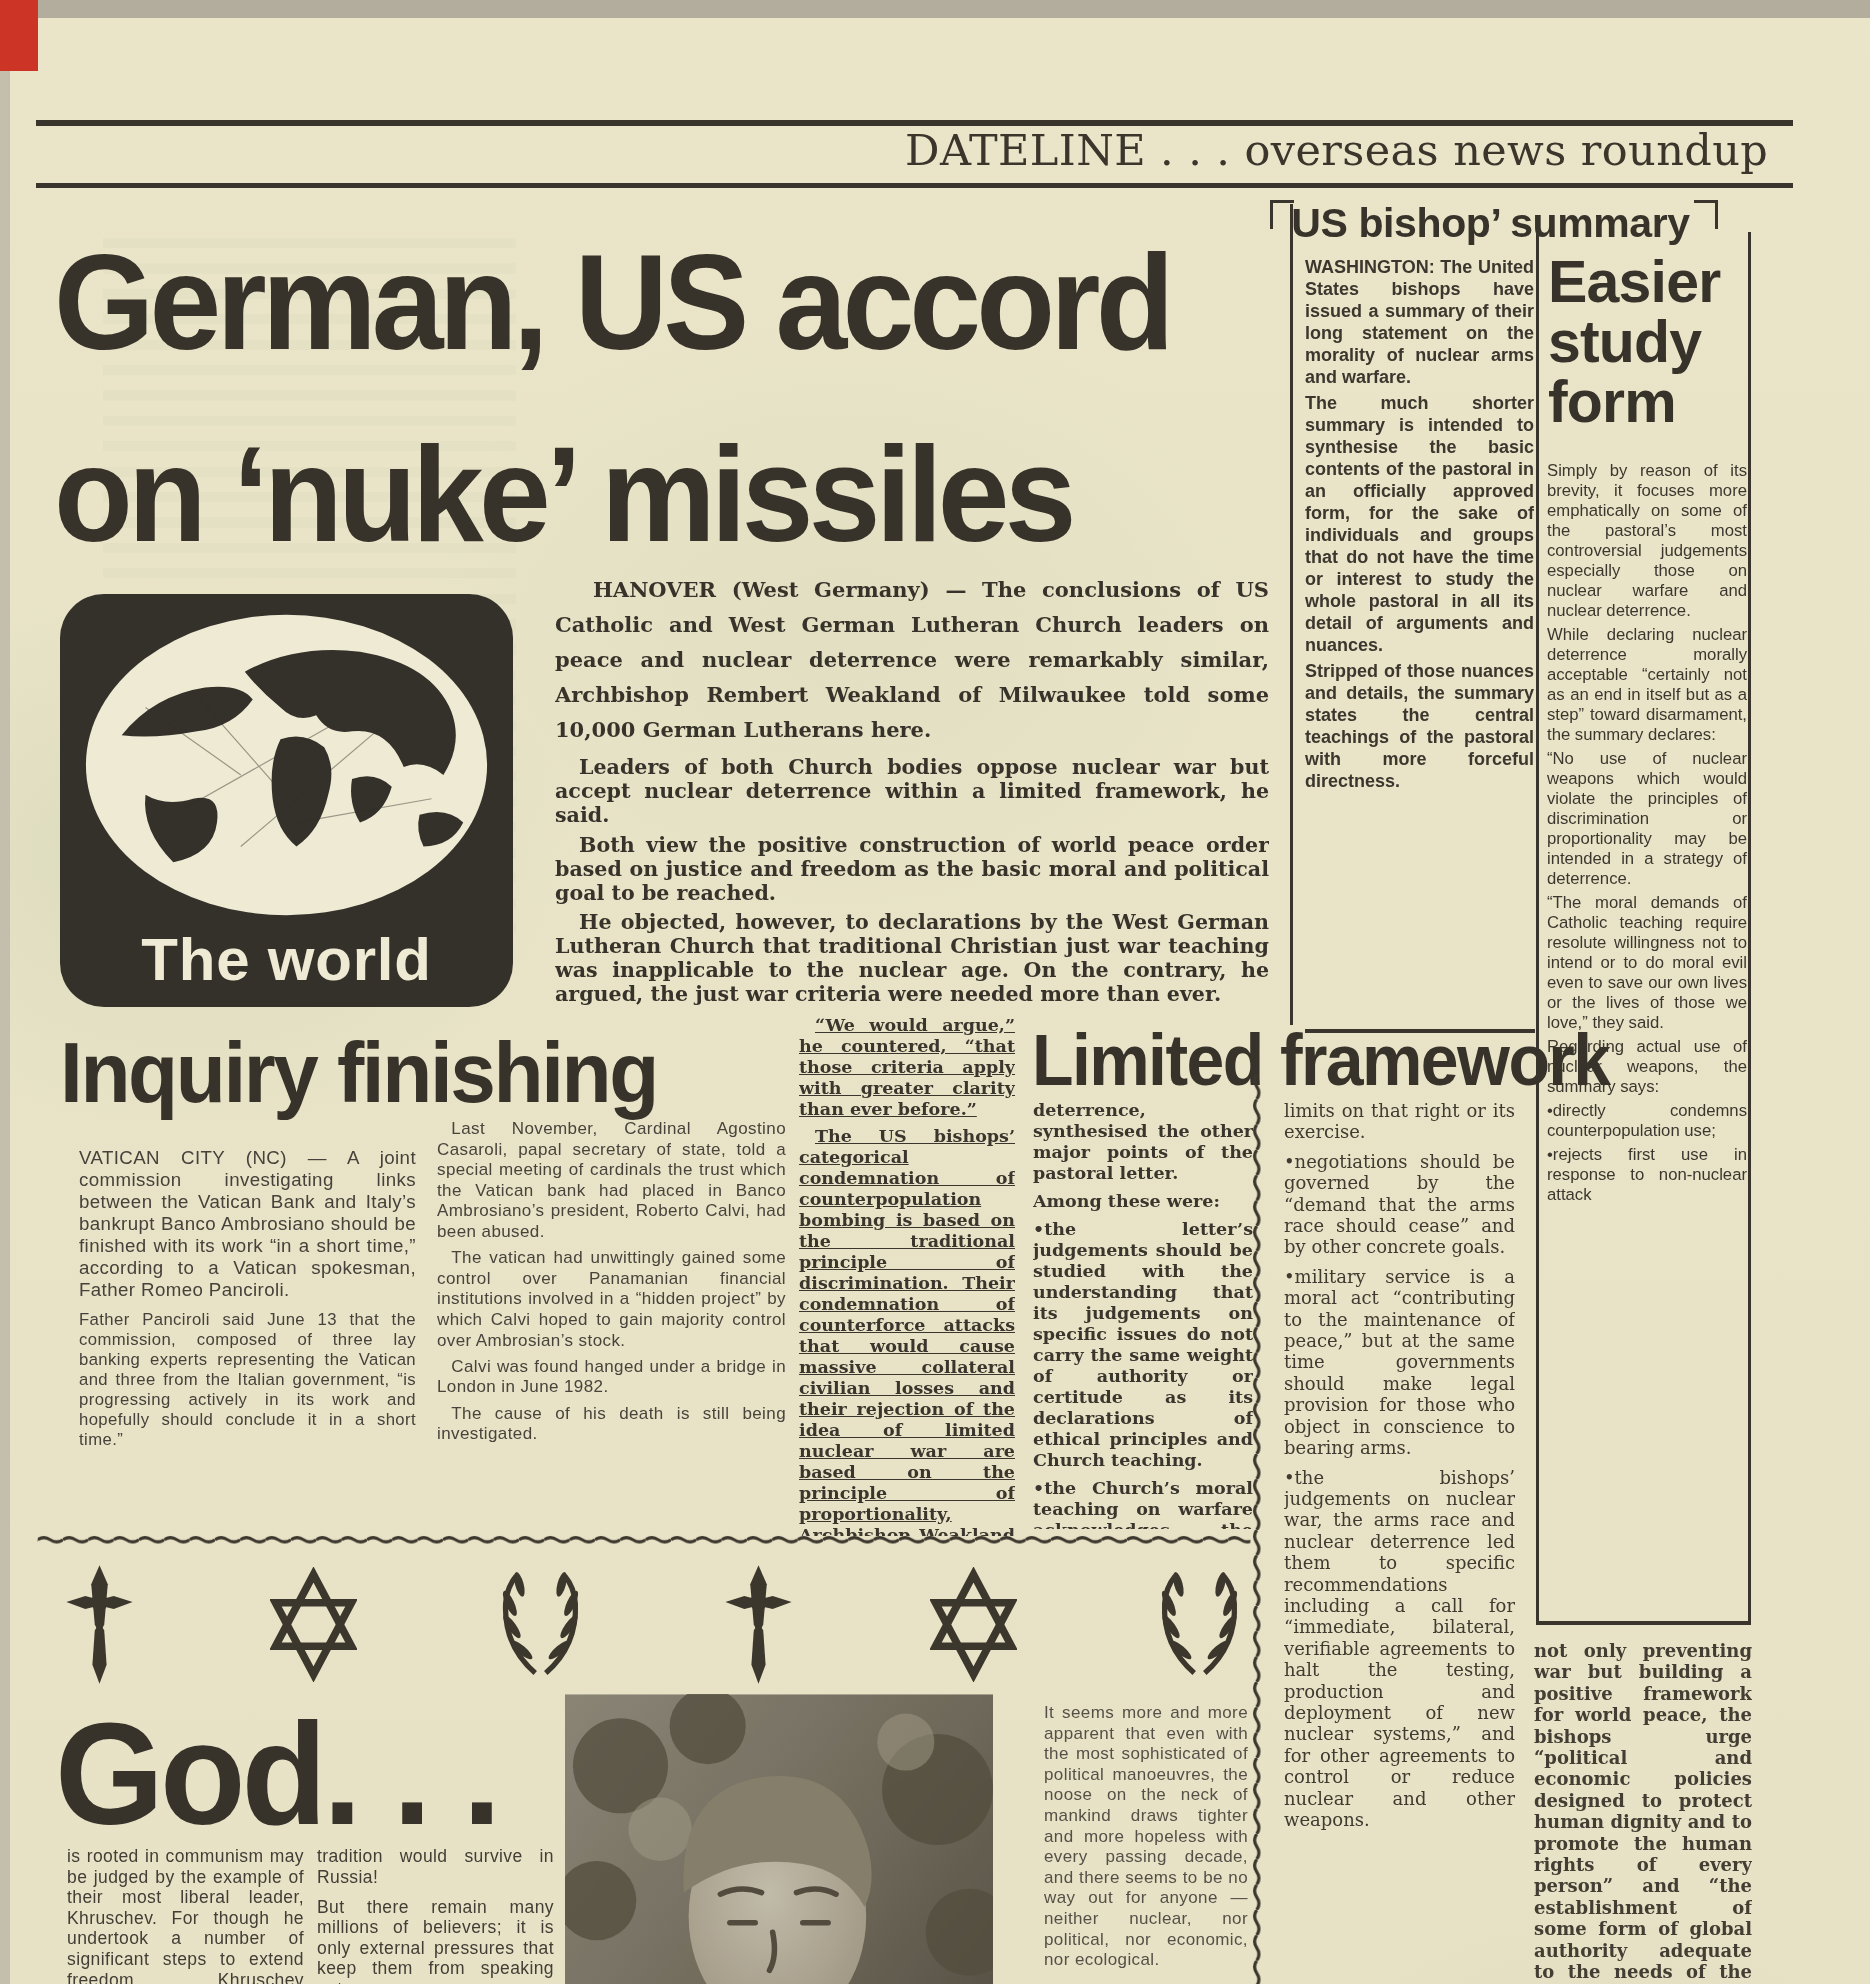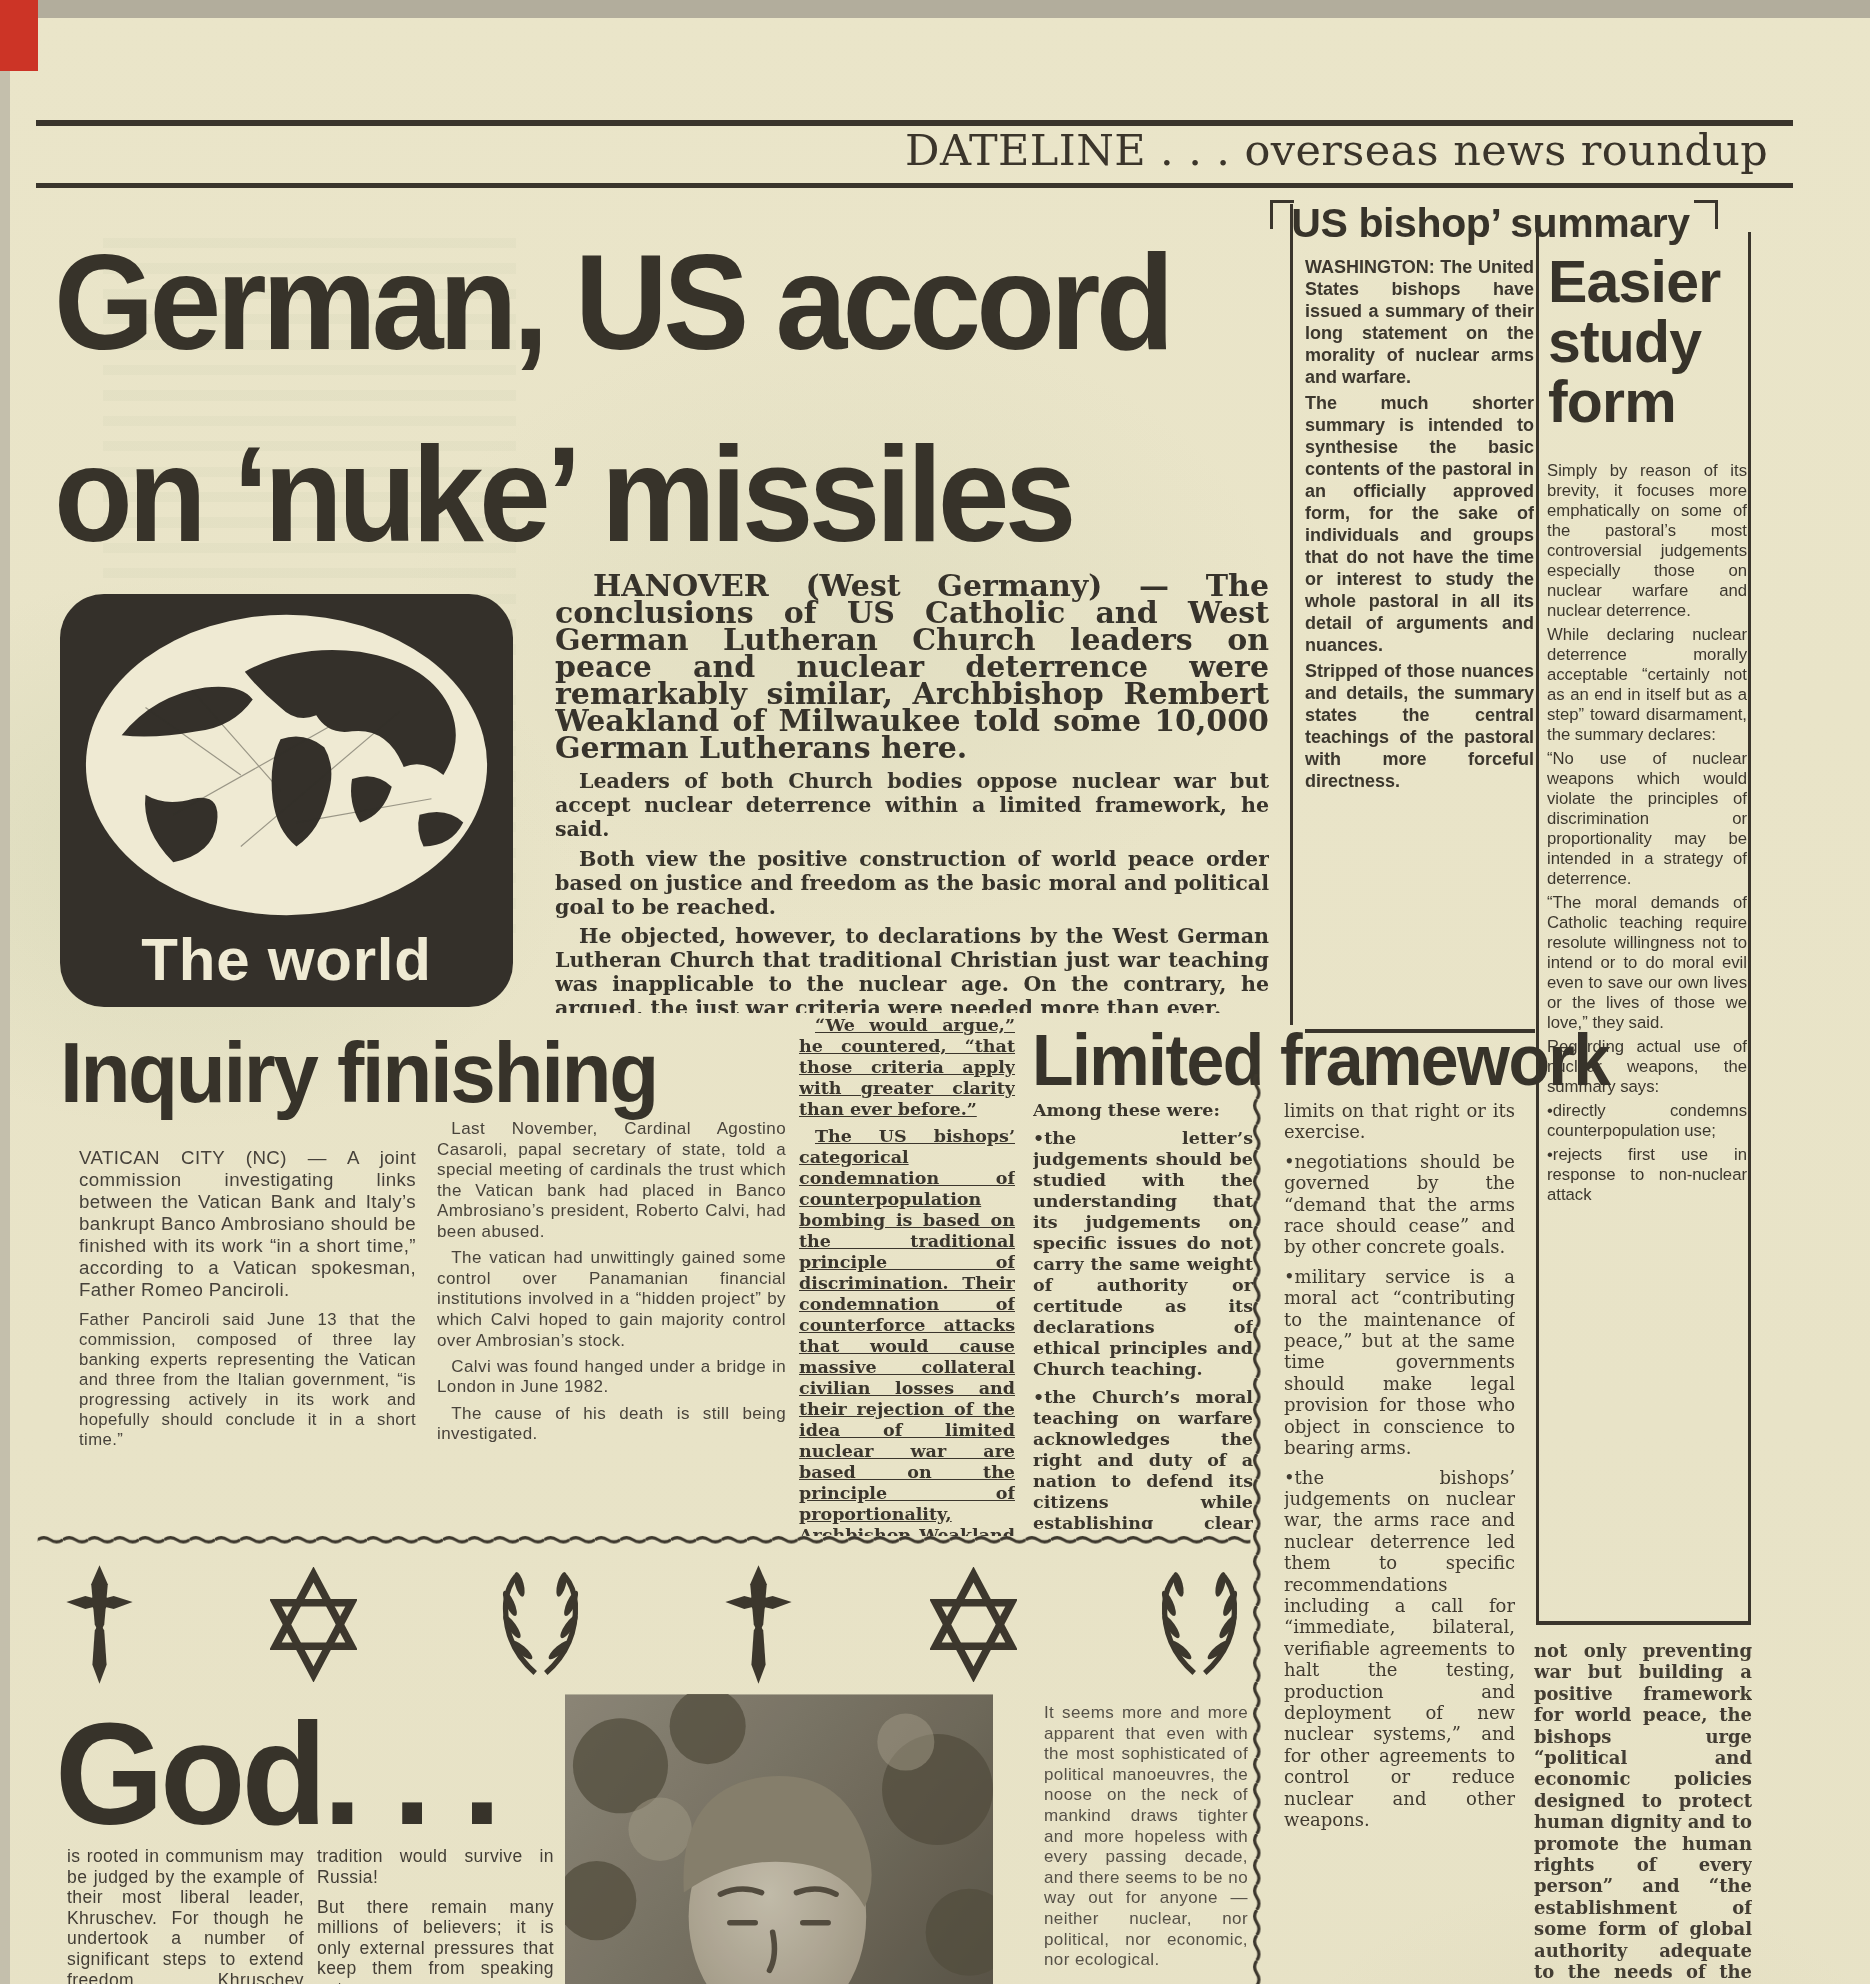--- a/index.html
+++ b/index.html
@@ -30,21 +30,21 @@
   .tick-r{left:1694px;top:200px;width:20.6px;height:26px;border-right:3.6px solid #3a352c;border-top:3.6px solid #3a352c;}
   
   .dateline{left:905px;top:125px;width:884px;font-family:"DejaVu Serif",serif;
     font-size:43px;letter-spacing:0.4px;color:#3b352b;white-space:nowrap;}
   
   .nuke-headline{left:54px;top:206px;width:1254px;font-weight:bold;font-size:129px;
     line-height:183px;letter-spacing:-4.8px;transform:scaleY(1.05);transform-origin:top left;color:#37332a;}
   .main-text{left:555px;top:572px;width:714px;height:441px;overflow:hidden;
     font-family:"DejaVu Serif",serif;font-weight:bold;color:#37332b;text-align:justify;}
   .main-text p{margin:0 0 5.6px 0;font-size:20.6px;line-height:24px;text-indent:24px;}
-  .main-text p.lead{font-size:30px;line-height:27px;text-indent:38px;margin-bottom:8px;}
+  .main-text p.lead{font-size:21px;line-height:35px;text-indent:38px;margin-bottom:8px;}
   .main-cont{left:799px;top:1015px;width:216px;height:521px;overflow:hidden;
     font-family:"DejaVu Serif",serif;font-weight:bold;color:#3b362d;text-align:justify;}
   .main-cont p{margin:0 0 6.4px 0;font-size:17.5px;line-height:21px;text-indent:16px;text-decoration:underline;}
   
   .globe{left:60px;top:594px;width:453px;height:413px;background:#34302a;border-radius:44px;}
   .globe svg{position:absolute;left:14.3px;top:13.5px;}
   .globe .wlabel{position:absolute;left:0;bottom:13.5px;width:100%;text-align:center;
     color:#efead3;font-size:60px;font-weight:bold;letter-spacing:0.8px;}
   
   .inq-h{left:60px;top:1023px;font-size:82px;font-weight:bold;letter-spacing:-2.4px;
@@ -192,20 +192,21 @@
   </div>
   <div class="abs inq-col2">
     <p>Last November, Cardinal Agostino Casaroli, papal secretary of state, told a special meeting of cardinals the trust which the Vatican bank had placed in Banco Ambrosiano’s president, Roberto Calvi, had been abused.</p>
     <p>The vatican had unwittingly gained some control over Panamanian financial institutions involved in a “hidden project” by which Calvi hoped to gain majority control over Ambrosian’s stock.</p>
     <p>Calvi was found hanged under a bridge in London in June 1982.</p>
     <p>The cause of his death is still being investigated.</p>
   </div>
 
   <div class="abs lim-h">Limited framework</div>
   <div class="abs lim-col1">
+    <p>deterrence, synthesised the other major points of the pastoral letter.</p>
     <p>Among these were:</p>
     <p>•the letter’s judgements should be studied with the understanding that its judgements on specific issues do not carry the same weight of authority or certitude as its declarations of ethical principles and Church teaching.</p>
     <p>•the Church’s moral teaching on warfare acknowledges the right and duty of a nation to defend its citizens while establishing clear moral</p>
   </div>
   <div class="abs bullets-col">
     <p>limits on that right or its exercise.</p>
     <p>•negotiations should be governed by the “demand that the arms race should cease” and by other concrete goals.</p>
     <p>•military service is a moral act “contributing to the maintenance of peace,” but at the same time governments should make legal provision for those who object in conscience to bearing arms.</p>
     <p>•the bishops’ judgements on nuclear war, the arms race and nuclear deterrence led them to specific recommendations including a call for “immediate, bilateral, verifiable agreements to halt the testing, production and deployment of new nuclear systems,” and for other agreements to control or reduce nuclear and other weapons.</p>
 

